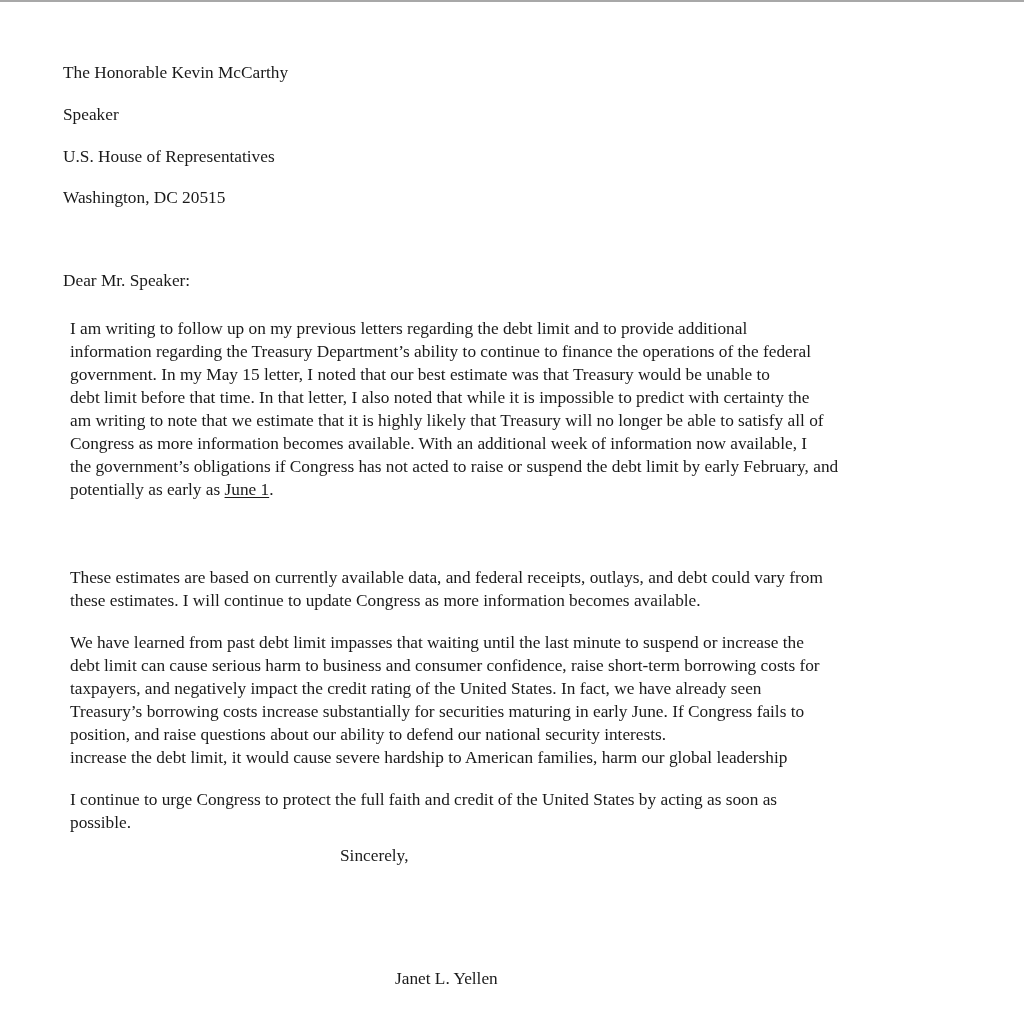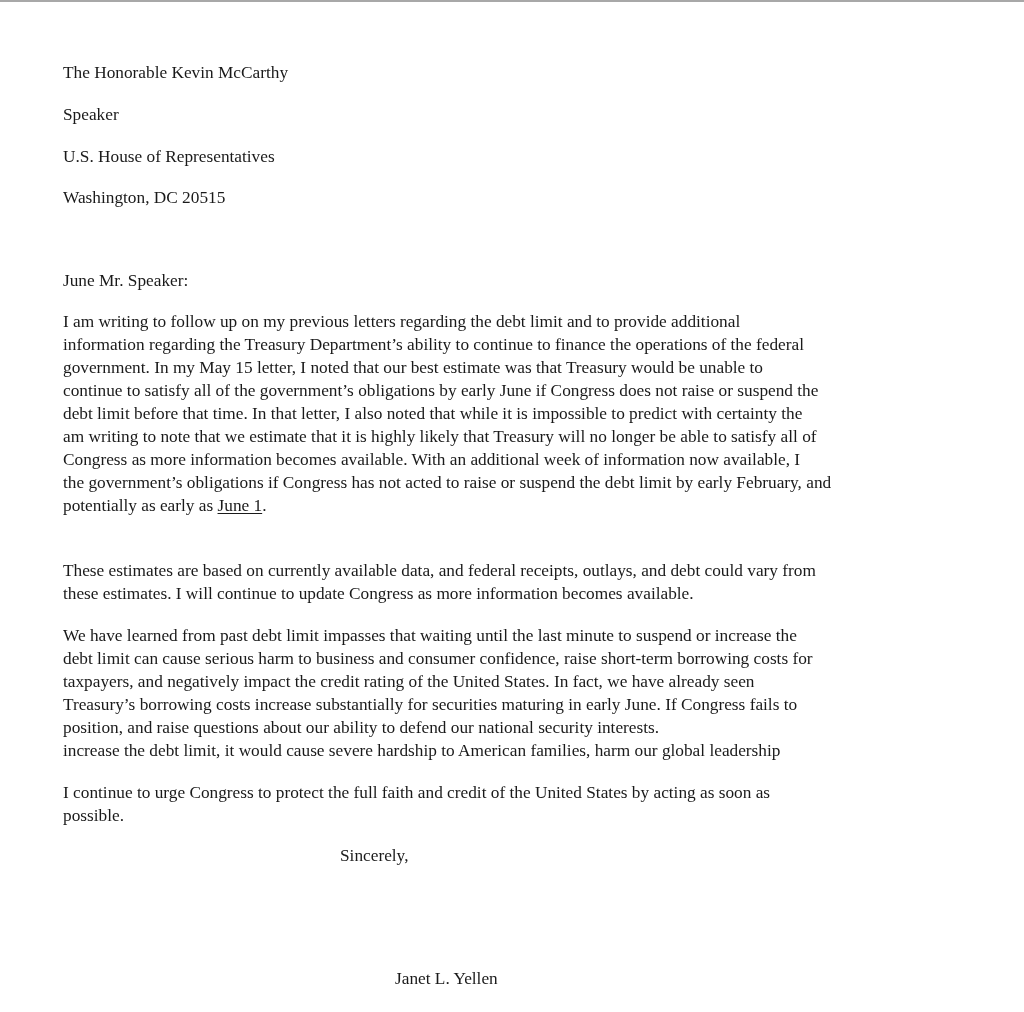--- a/index.html
+++ b/index.html
@@ -32,21 +32,21 @@
     }
     .addr-line {
       position: absolute;
       left: 0;
       white-space: nowrap;
     }
     .para {
       position: absolute;
       left: 0;
       width: 820px;
-      margin: 0;
+      margin: 7px;
     }
     .para .ln {
       display: block;
       white-space: nowrap;
       height: 23px;
     }
     .underline {
       text-decoration: underline;
       text-underline-offset: 2px;
     }
@@ -70,27 +70,26 @@
 
 <div class="top-rule"></div>
 
 <div class="letter">
 
   <div class="addr-line" style="top:61px">The Honorable Kevin McCarthy</div>
   <div class="addr-line" style="top:103px">Speaker</div>
   <div class="addr-line" style="top:145px">U.S. House of Representatives</div>
   <div class="addr-line" style="top:186px">Washington, DC 20515</div>
 
-  <div class="addr-line" style="top:269px">June Mr. Speaker:</div>
+  <div class="addr-line" style="top:269px">Dear Mr. Speaker:</div>
 
   <p class="para" style="top:310px">
     <span class="ln">I am writing to follow up on my previous letters regarding the debt limit and to provide additional</span>
     <span class="ln">information regarding the Treasury Department’s ability to continue to finance the operations of the federal</span>
     <span class="ln">government. In my May 15 letter, I noted that our best estimate was that Treasury would be unable to</span>
-    <span class="ln">continue to satisfy all of the government’s obligations by early June if Congress does not raise or suspend the</span>
     <span class="ln">debt limit before that time. In that letter, I also noted that while it is impossible to predict with certainty the</span>
     <span class="ln">am writing to note that we estimate that it is highly likely that Treasury will no longer be able to satisfy all of</span>
     <span class="ln">Congress as more information becomes available. With an additional week of information now available, I</span>
     <span class="ln">the government’s obligations if Congress has not acted to raise or suspend the debt limit by early February, and</span>
     <span class="ln"><span>potentially as early as </span><span class="underline">June 1</span><span>.</span></span>
   </p>
 
   <p class="para" style="top:559px">
     <span class="ln">These estimates are based on currently available data, and federal receipts, outlays, and debt could vary from</span>
     <span class="ln">these estimates. I will continue to update Congress as more information becomes available.</span>

